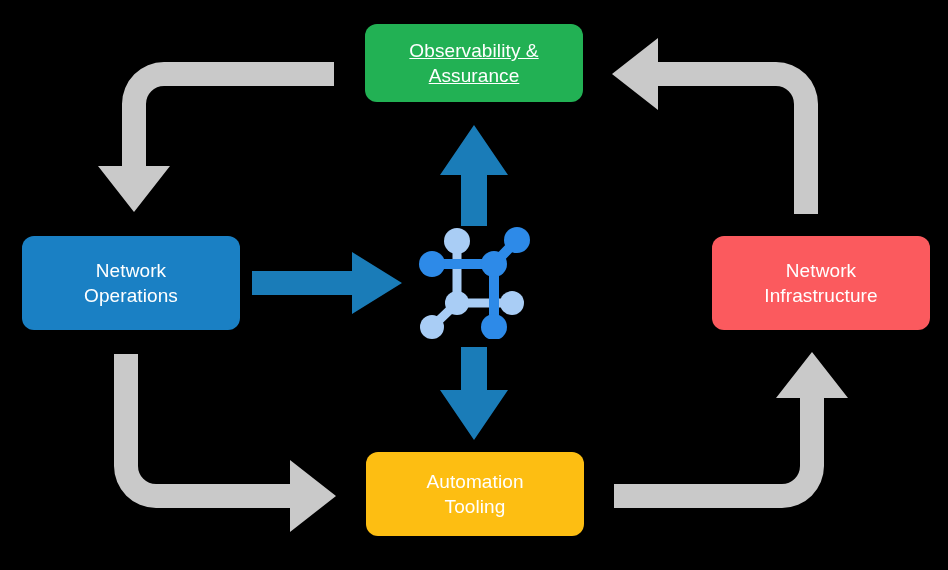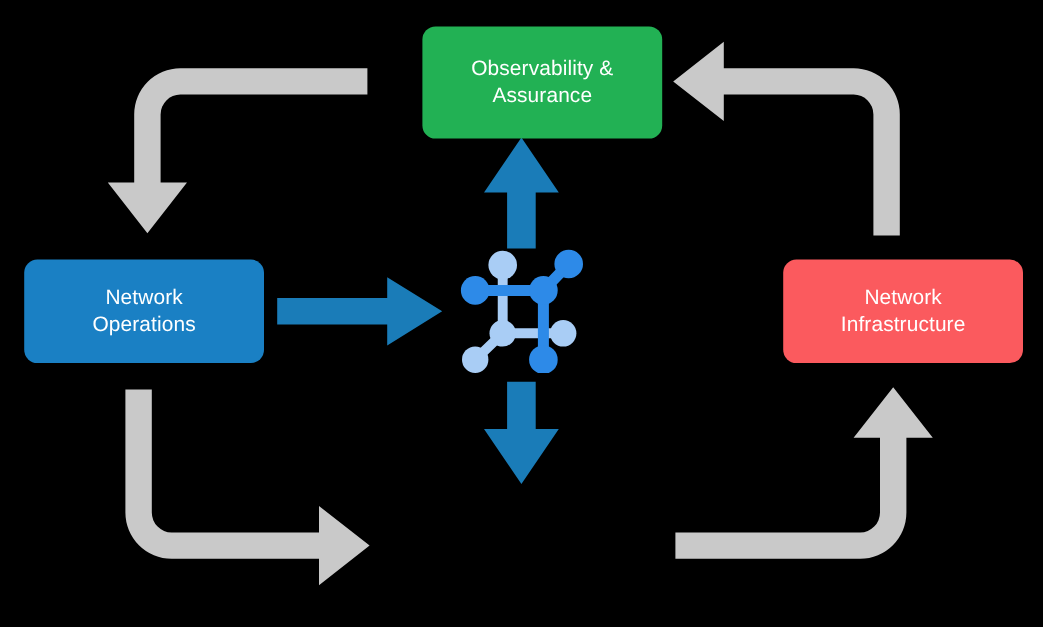--- a/index.html
+++ b/index.html
@@ -14,21 +14,21 @@
     border-radius:12px;
     color:#ffffff;
     font-size:19px;
     font-weight:400;
     line-height:1.32;
     letter-spacing:0.1px;
     box-sizing:border-box;
     padding:6px 10px;
     z-index:5;
   }
-  #box-observability{left:384px;top:24px;width:218px;height:102px;}
+  #box-observability{left:365px;top:24px;width:218px;height:78px;text-decoration:underline;}
   #box-operations   {left:22px; top:236px;width:218px;height:94px;}
   #box-infrastructure{left:712px;top:236px;width:218px;height:94px;}
   #box-automation   {left:366px;top:452px;width:218px;height:84px;}
 
   .node-label{pointer-events:none;white-space:pre-line;}
   #center-icon{position:absolute;left:416px;top:219px;width:118px;height:120px;z-index:6;}
 </style>
 </head>
 <body>
 
@@ -99,14 +99,18 @@
   <div class="node-box" id="box-operations" style="background:#1a80c4">
     <span class="node-label">Network
 Operations</span>
   </div>
 
   <div class="node-box" id="box-infrastructure" style="background:#fb5a5e">
     <span class="node-label">Network
 Infrastructure</span>
   </div>
 
+  <div class="node-box" id="box-automation" style="background:#fdbe12">
+    <span class="node-label">Automation
+Tooling</span>
+  </div>
 
 </div>
 
 </body></html>

